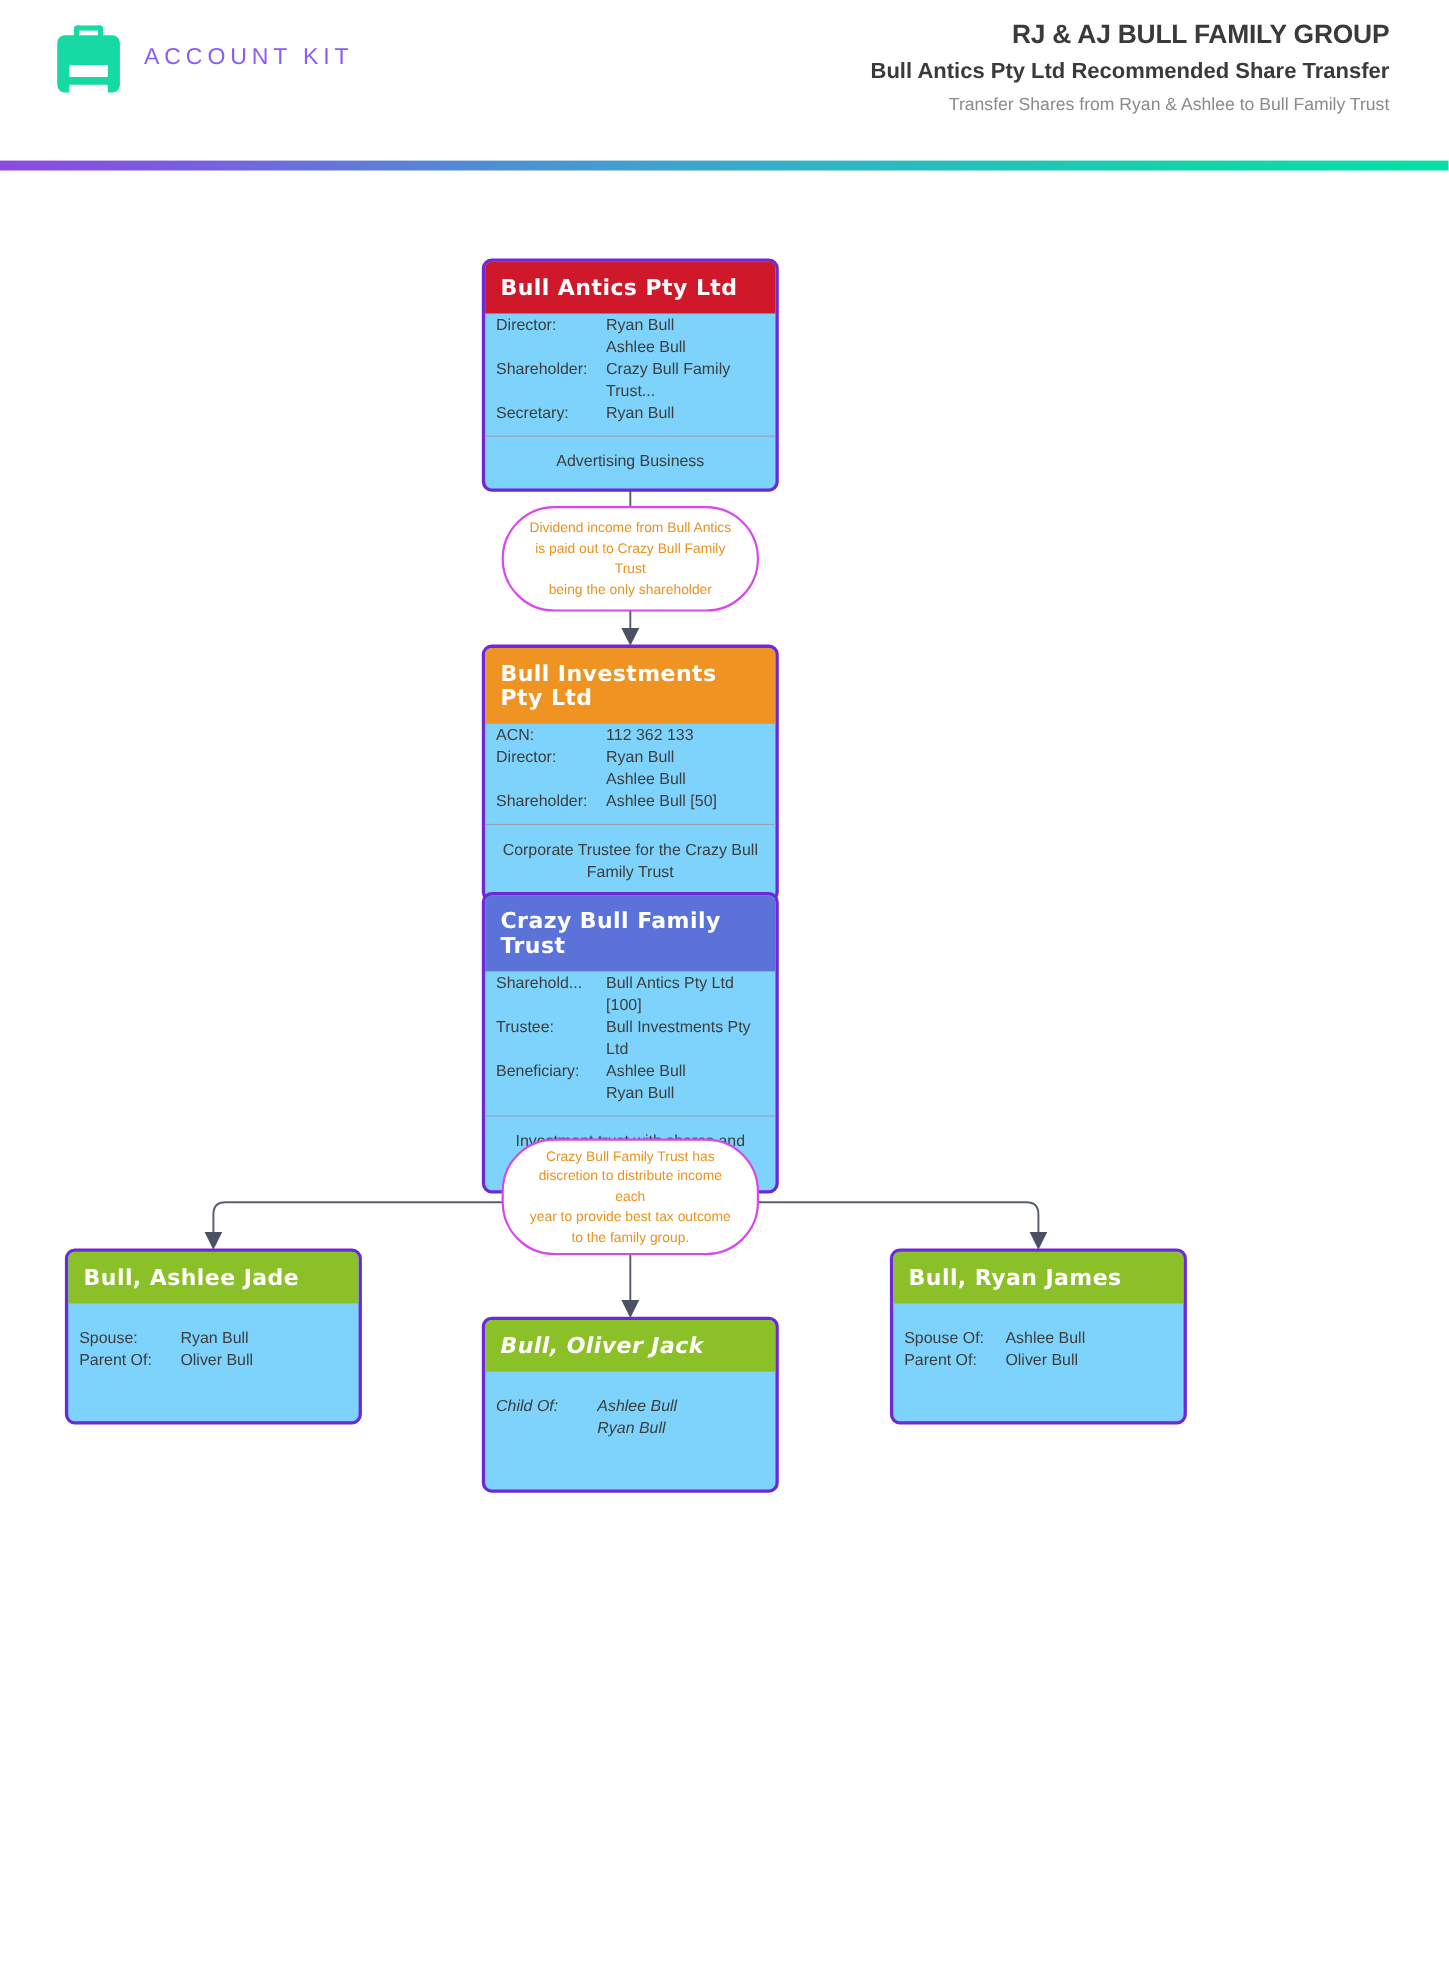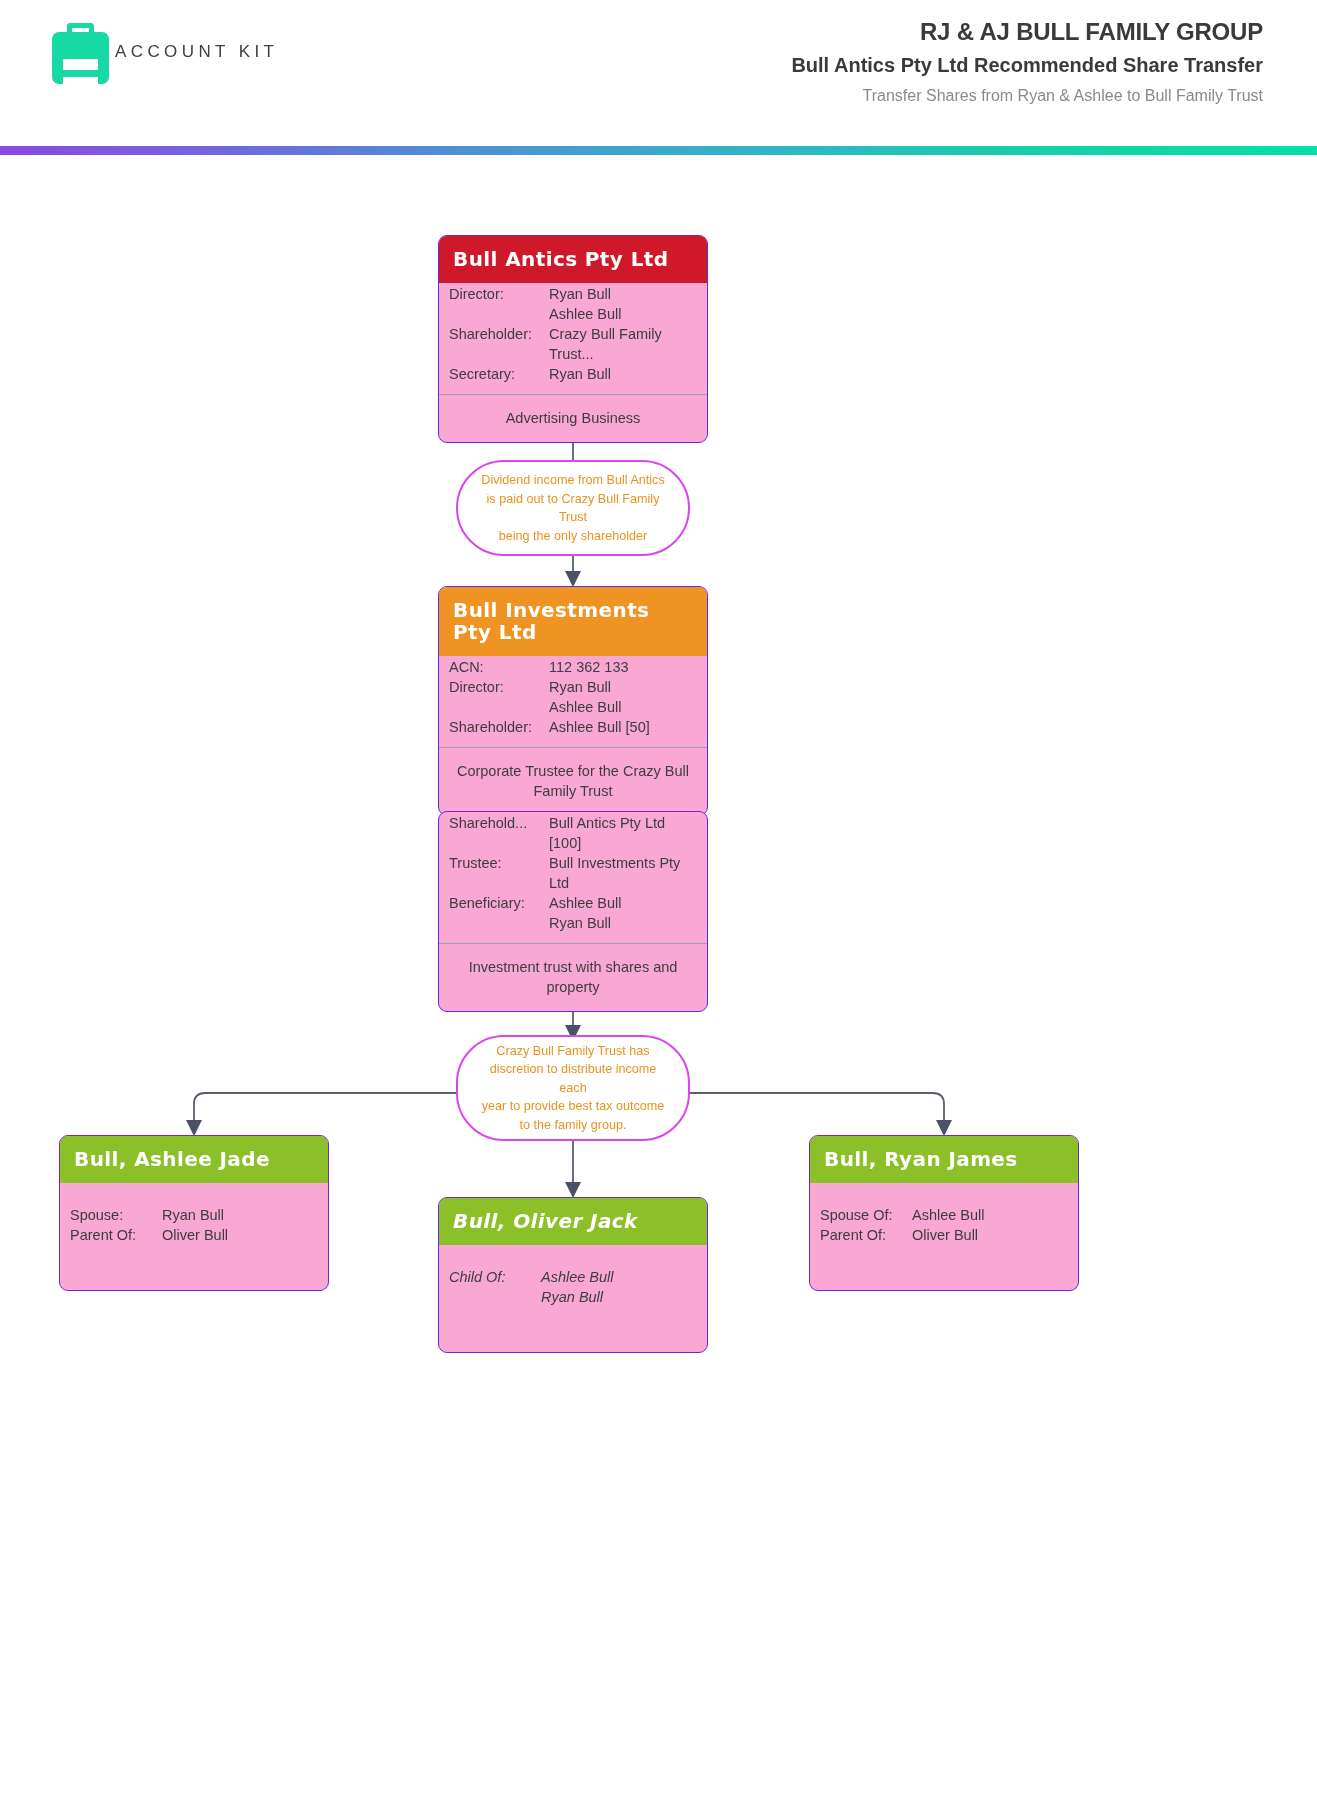--- a/index.html
+++ b/index.html
@@ -24,22 +24,22 @@
   .logo-handle {
     position:absolute; left:15px; top:3px; width:27px; height:14px;
     border:5px solid #16d9a3; border-bottom:none;
     border-top-left-radius:4px; border-top-right-radius:4px;
     background:transparent;
   }
   .logo-bar { position:absolute; background:#ffffff; border-radius:1px; }
   .logo-bar.b1 { left:11px; top:27px; width:35px; height:11px; }
   .logo-bar.b2 { left:11px; top:45px; width:35px; height:11px; }
   #logo-text {
-    margin-left:6px; font-size:17px; letter-spacing:4.4px;
-    color:#404040; font-weight:400;
+    margin-left:22px; font-size:21px; letter-spacing:4.4px;
+    color:#8b5cf6; font-weight:400;
   }
 
   #title-block { position:absolute; right:54px; top:18px; text-align:right; }
   #doc-title {
     font-size:24px; font-weight:bold; color:#3a3a3a;
     letter-spacing:-0.2px; line-height:1.18;
   }
   #doc-subtitle {
     font-size:20px; font-weight:bold; color:#3a3a3a;
     margin-top:7px; line-height:1.2;
@@ -53,22 +53,22 @@
 
   
   #canvas { position:absolute; left:0; top:155px; width:1317px; height:1645px; }
 
   
   #connectors { position:absolute; left:0; top:0; width:1317px; height:1645px; }
 
   
   .node {
     position:absolute;
-    background:#f9a8d4;
-    border:1px solid #6d28d9;
+    background:#7dd3fc;
+    border:3px solid #6d28d9;
     border-radius:9px;
     overflow:hidden;
   }
   .node-head {
     padding:12px 14px 13px 14px;
     color:#ffffff;
     font-size:20px;
     font-weight:bold;
     font-family:"DejaVu Sans", sans-serif;
     letter-spacing:0.4px;
@@ -206,20 +206,21 @@
       </div>
       <div class="kv">
         <div class="k">Shareholder:</div>
         <div class="v">Ashlee Bull [50]</div>
       </div>
     </div>
     <div class="node-foot">Corporate Trustee for the Crazy Bull Family Trust</div>
   </div>
 
   <div class="node" style="left:438px; top:656px; width:270px;">
+    <div class="node-head head-blue">Crazy Bull Family Trust</div>
     <div class="node-body">
       <div class="kv">
         <div class="k">Sharehold...</div>
         <div class="v">Bull Antics Pty Ltd [100]</div>
       </div>
       <div class="kv">
         <div class="k">Trustee:</div>
         <div class="v">Bull Investments Pty Ltd</div>
       </div>
       <div class="kv">

